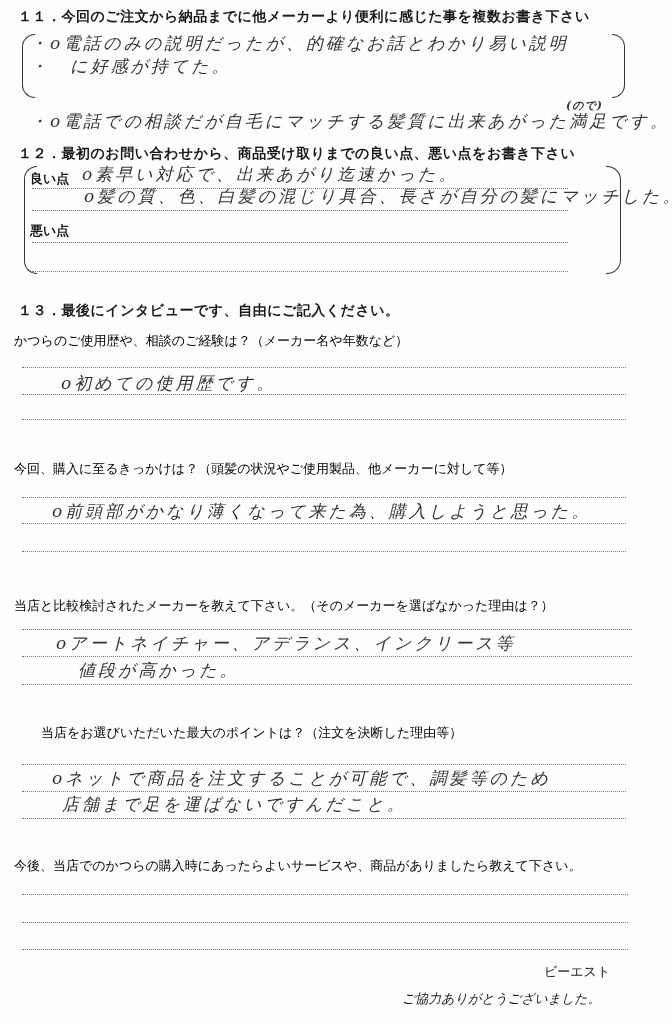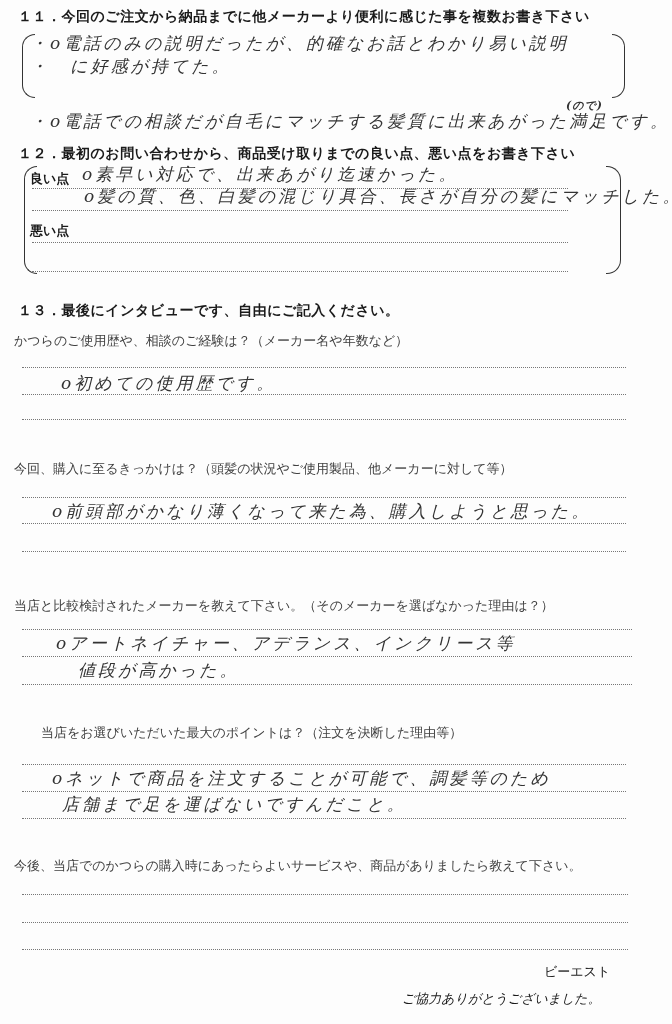--- a/index.html
+++ b/index.html
@@ -4,21 +4,21 @@
 <style>
   html, body { margin: 0; padding: 0; }
   body {
     width: 672px; height: 1024px; position: relative; overflow: hidden;
     background: #fdfdfd;
     font-family: "DejaVu Sans", "Liberation Sans", sans-serif;
     color: #1a1a1a;
   }
   .abs { position: absolute; }
   .q-title { font-size: 14px; font-weight: bold; letter-spacing: 0.5px; white-space: nowrap; }
-  .q-sub { font-size: 13px; white-space: nowrap; color: #404040; }
+  .q-sub { font-size: 13px; white-space: nowrap; color: #000000; }
   .hand {
     font-family: "DejaVu Serif", "Liberation Serif", serif;
     font-size: 17px; color: #333; white-space: nowrap; letter-spacing: 3px;
     font-style: italic;
   }
   .dotline { height: 0; border-top: 1px dotted #777; }
   .bracket-l, .bracket-r { border: 1.5px solid #333; }
   .bracket-l { border-right: none; border-radius: 14px 0 0 14px; }
   .bracket-r { border-left: none; border-radius: 0 14px 14px 0; }
   .label { font-size: 13px; font-weight: bold; }

